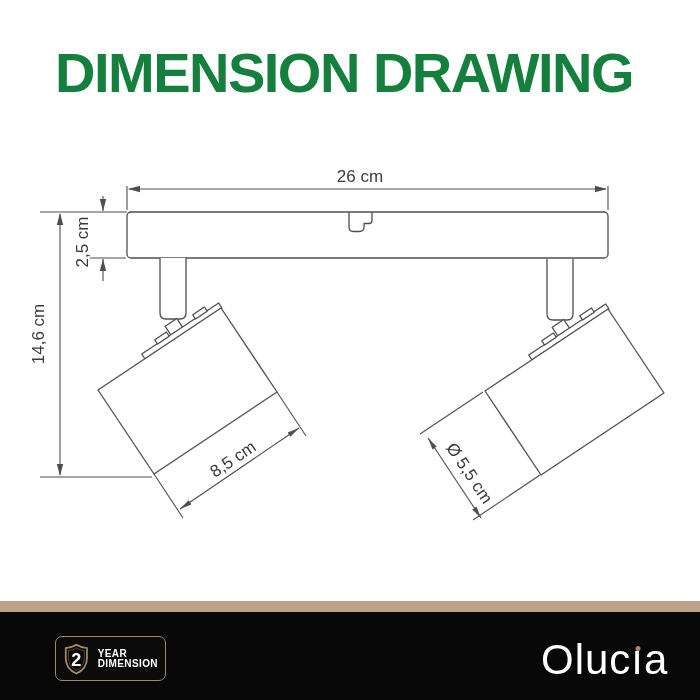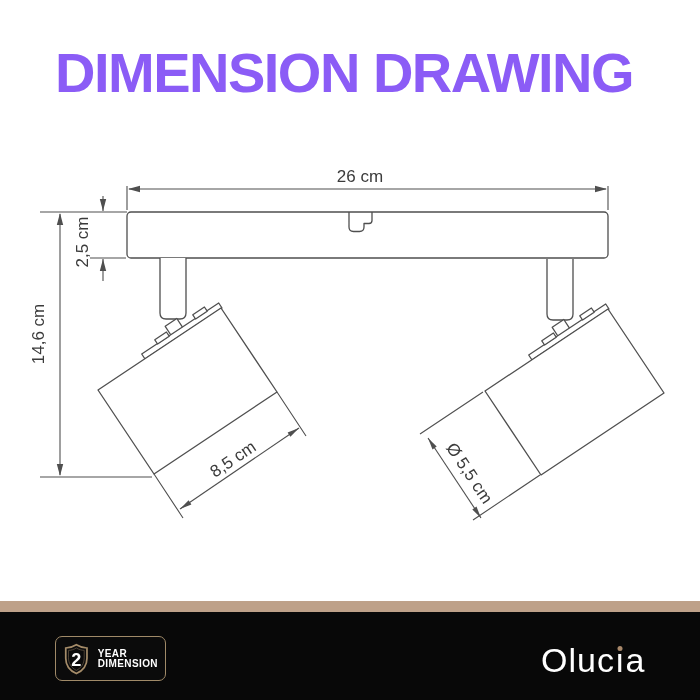--- a/index.html
+++ b/index.html
@@ -1,29 +1,29 @@
 <!DOCTYPE html>
 <html style="--brand-dot: #a8886a;"><head>
 <meta charset="utf-8">
 <style>
   html,body{margin:0;padding:0;}
   body{width:700px;height:700px;position:relative;background:#ffffff;overflow:hidden;
        font-family:"Liberation Sans",sans-serif;}
   .page-title{position:absolute;left:55px;top:45px;font-size:56px;line-height:56px;
-       font-weight:700;letter-spacing:-1.5px;color:#8b5cf6;white-space:nowrap;}
+       font-weight:700;letter-spacing:-1.5px;color:#15803d;white-space:nowrap;}
   .drawing-svg{position:absolute;left:0;top:0;}
   .dim-label{font-family:"Liberation Sans",sans-serif;font-size:17px;fill:#3b3b3b;}
   .footer-stripe{position:absolute;left:0;top:601px;width:700px;height:11px;background:#bea189;}
   .footer-bar{position:absolute;left:0;top:612px;width:700px;height:88px;background:#080808;}
   .warranty-badge{position:absolute;left:55px;top:24px;width:111px;height:45px;
        box-sizing:border-box;border:1.5px solid #a08a68;border-radius:7px;
        display:flex;align-items:center;padding:0 7px;background:#0b0b0b;}
   .badge-text{margin-left:8px;color:#ffffff;font-weight:700;font-size:10px;
        line-height:10px;letter-spacing:0.4px;white-space:nowrap;}
-  .brand-logo{position:absolute;left:541px;top:29px;color:#ffffff;font-size:34px;
+  .brand-logo{position:absolute;left:541px;top:29px;color:#ffffff;font-size:42px;
        line-height:38px;font-weight:400;letter-spacing:1px;white-space:nowrap;}
   .brand-logo .i-char{position:relative;display:inline-block;}
   .brand-logo .i-char::after{content:"";position:absolute;left:50%;top:5px;
        transform:translateX(-50%);width:5px;height:5px;border-radius:50%;
        background:var(--brand-dot,#a8886a);}
 </style>
 </head>
 <body>
 
 <div class="page-title">DIMENSION DRAWING</div>

